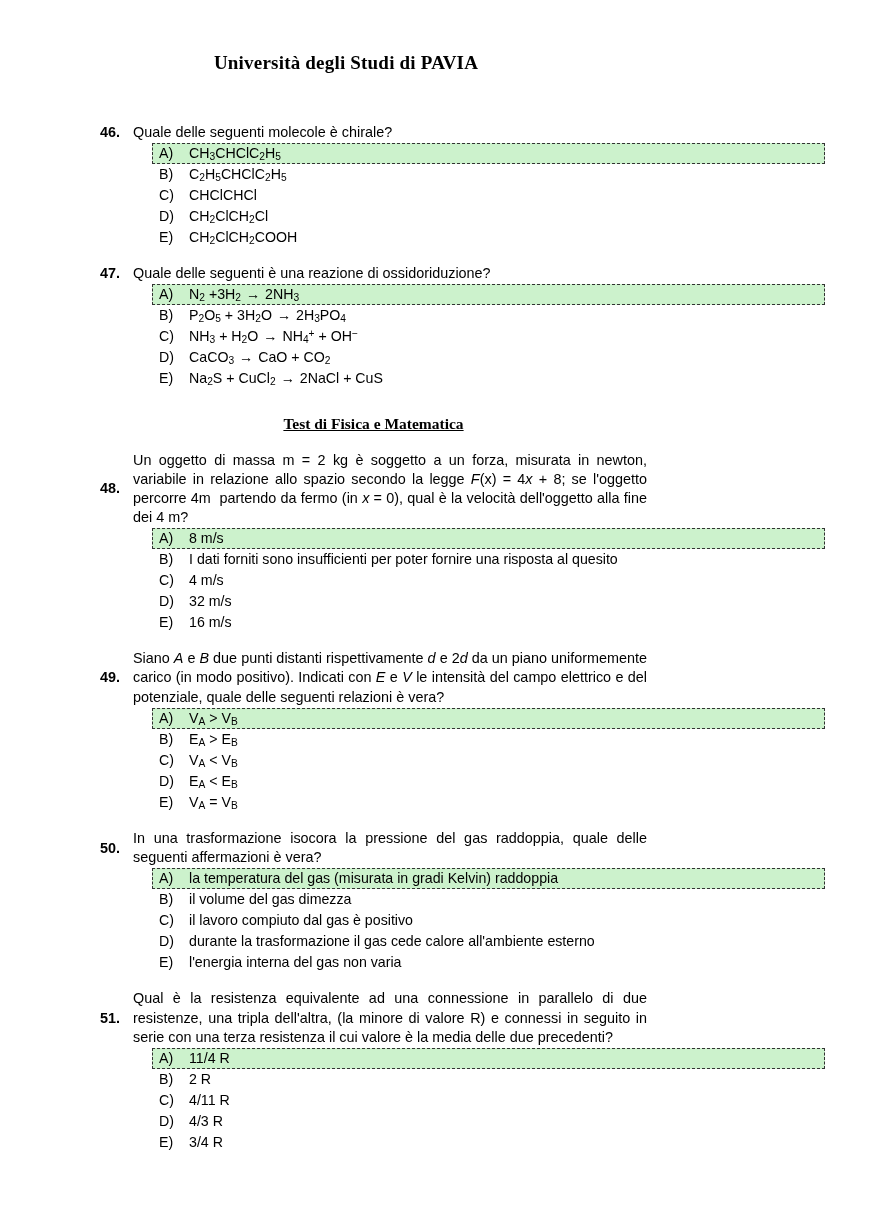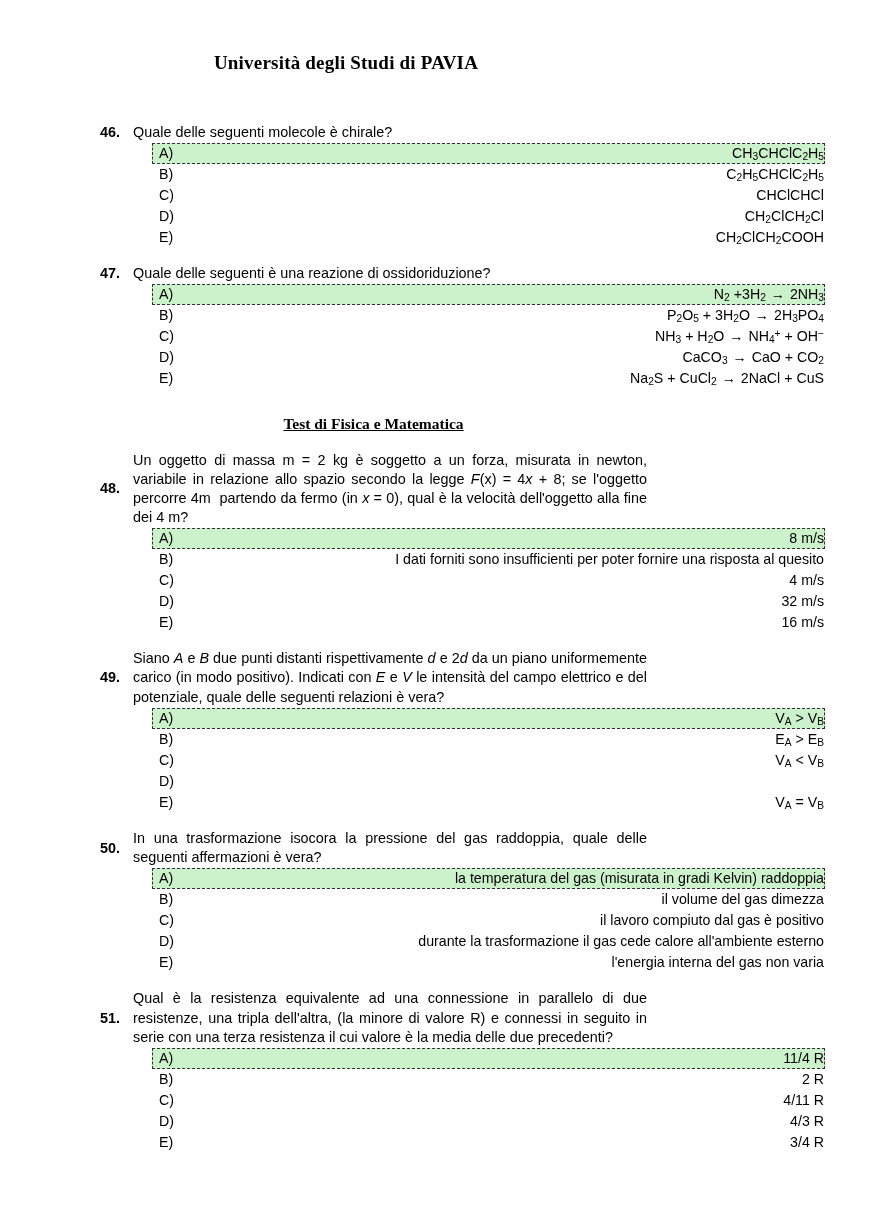--- a/index.html
+++ b/index.html
@@ -99,21 +99,20 @@
     margin: 0;
     box-sizing: border-box;
     border: 1px solid transparent;
   }
   .option .opt-letter {
     width: 30px;
     flex: 0 0 30px;
   }
   .option .opt-text {
     flex: 1 1 auto;
-    text-align: right;
   }
   .option.highlight {
     background: #ccf2cc;
     border: 1px dashed #333333;
     margin-right: 0;
   }
   .opt-wrap {
     
     width: 673px;
   }
@@ -250,20 +249,21 @@
             <div class="option">
               <span class="opt-letter">B)</span>
               <span class="opt-text">E<sub>A</sub> &gt; E<sub>B</sub></span>
             </div>
             <div class="option">
               <span class="opt-letter">C)</span>
               <span class="opt-text">V<sub>A</sub> &lt; V<sub>B</sub></span>
             </div>
             <div class="option">
               <span class="opt-letter">D)</span>
+              <span class="opt-text">E<sub>A</sub> &lt; E<sub>B</sub></span>
             </div>
             <div class="option">
               <span class="opt-letter">E)</span>
               <span class="opt-text">V<sub>A</sub> = V<sub>B</sub></span>
             </div>
           </div>
         </div>
       </div>
       <div class="q-gap"></div>
       <div class="question">

